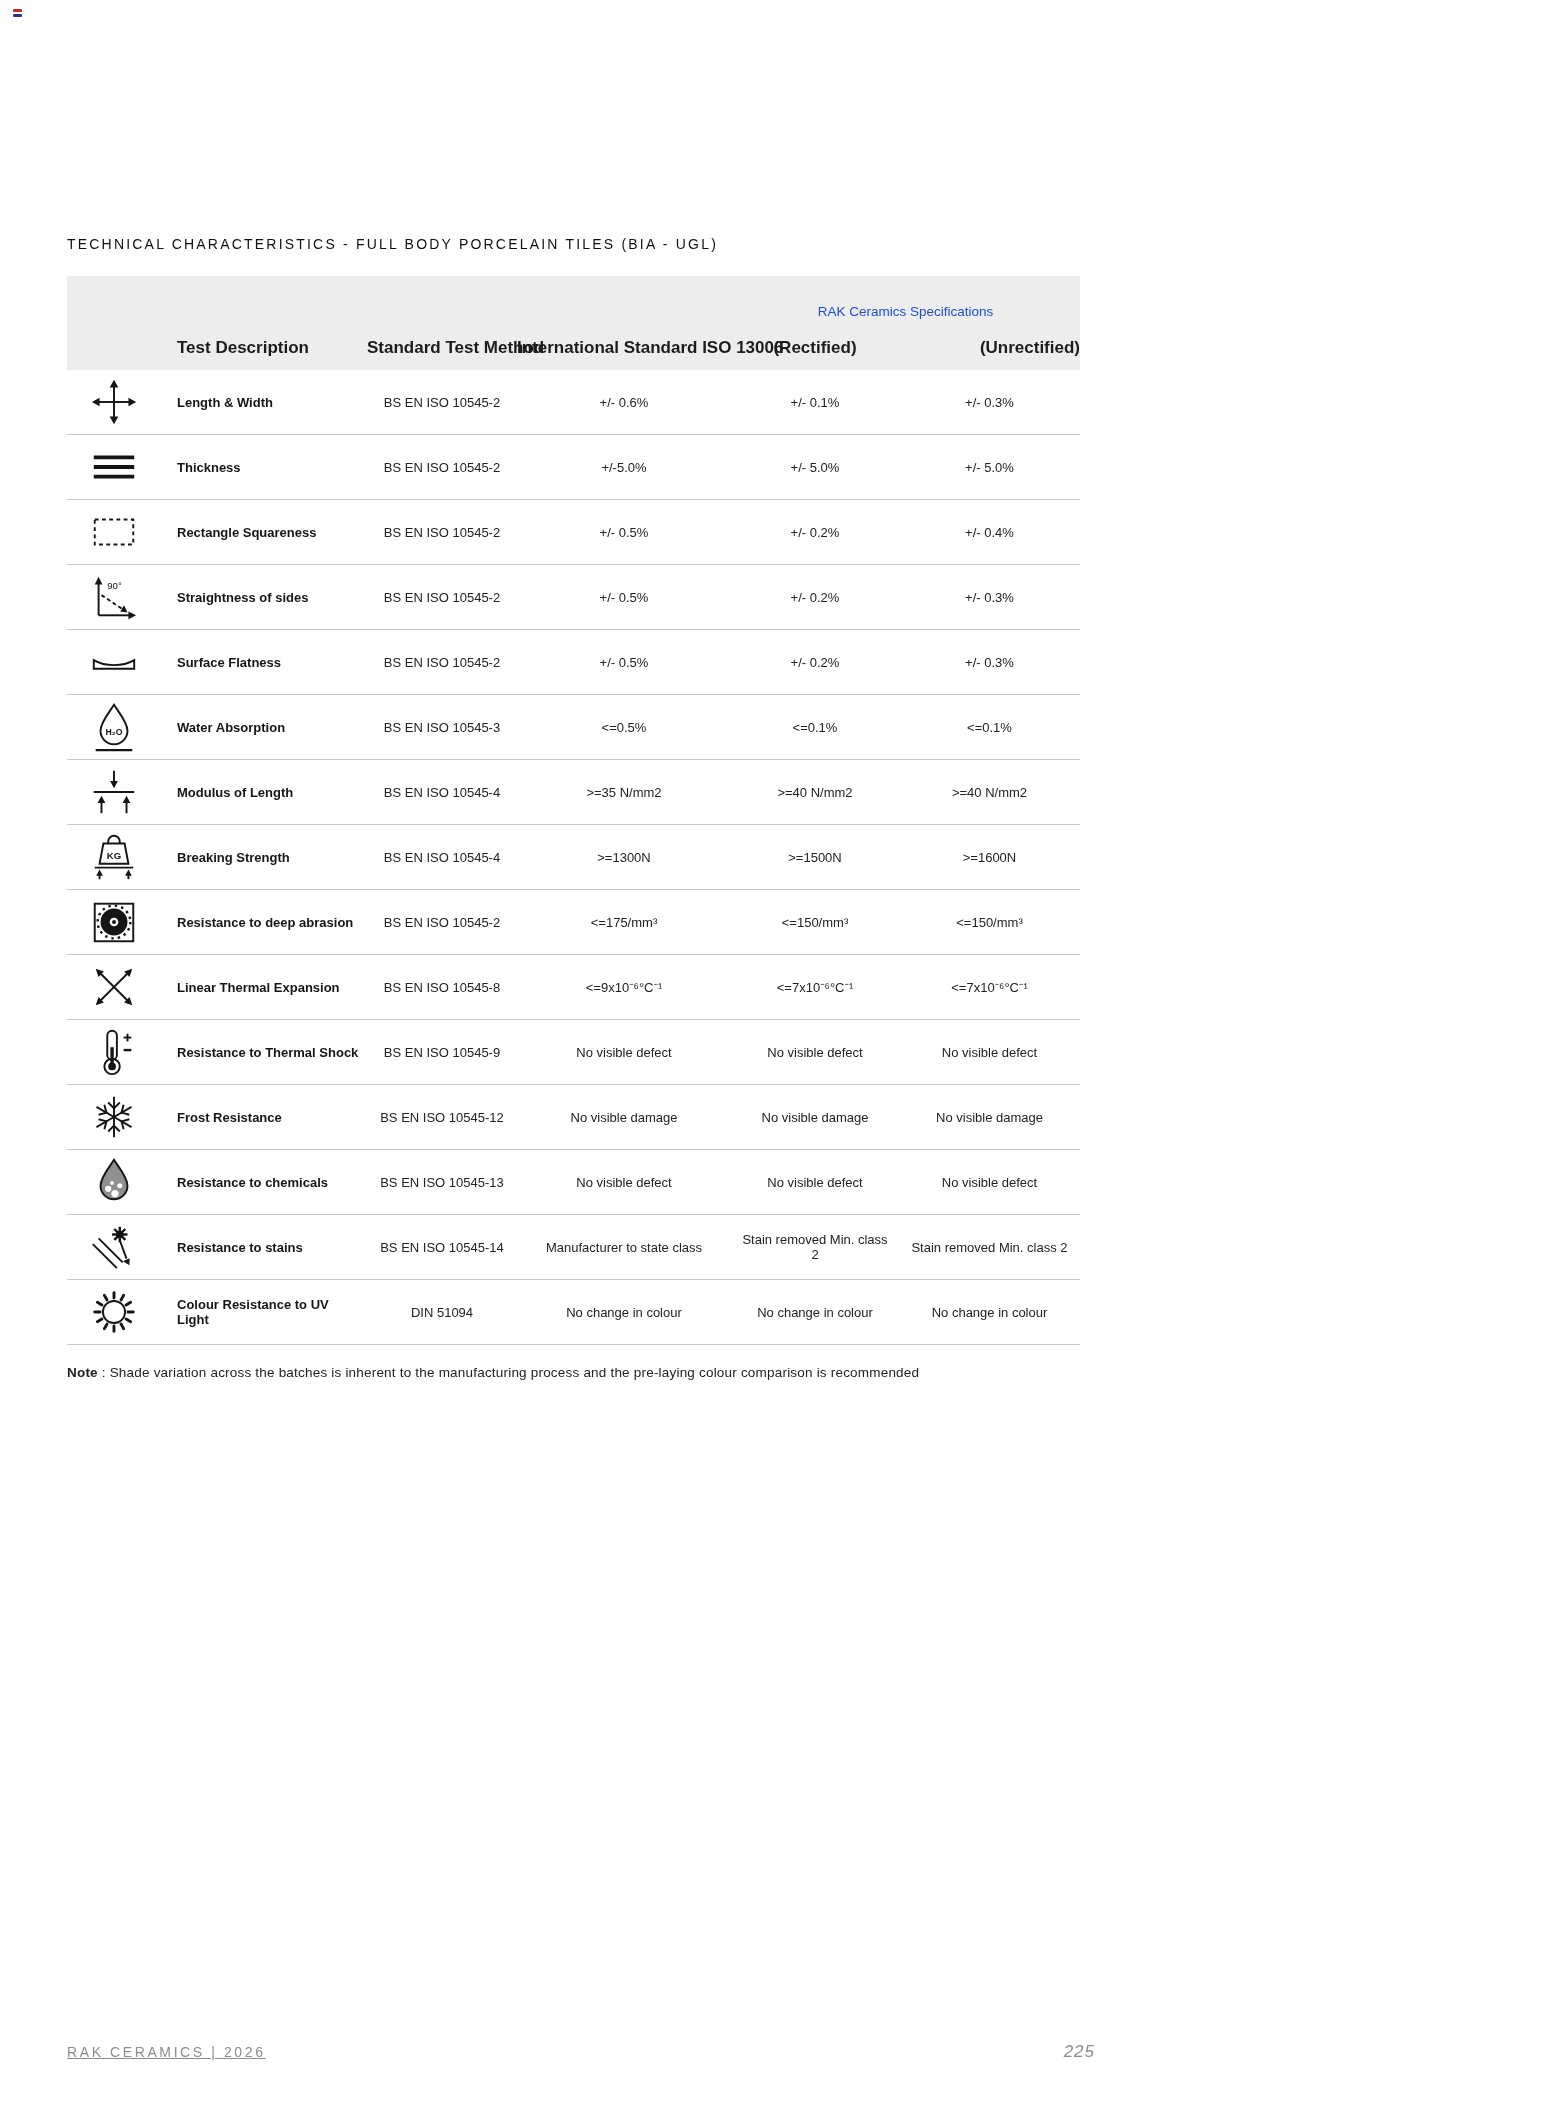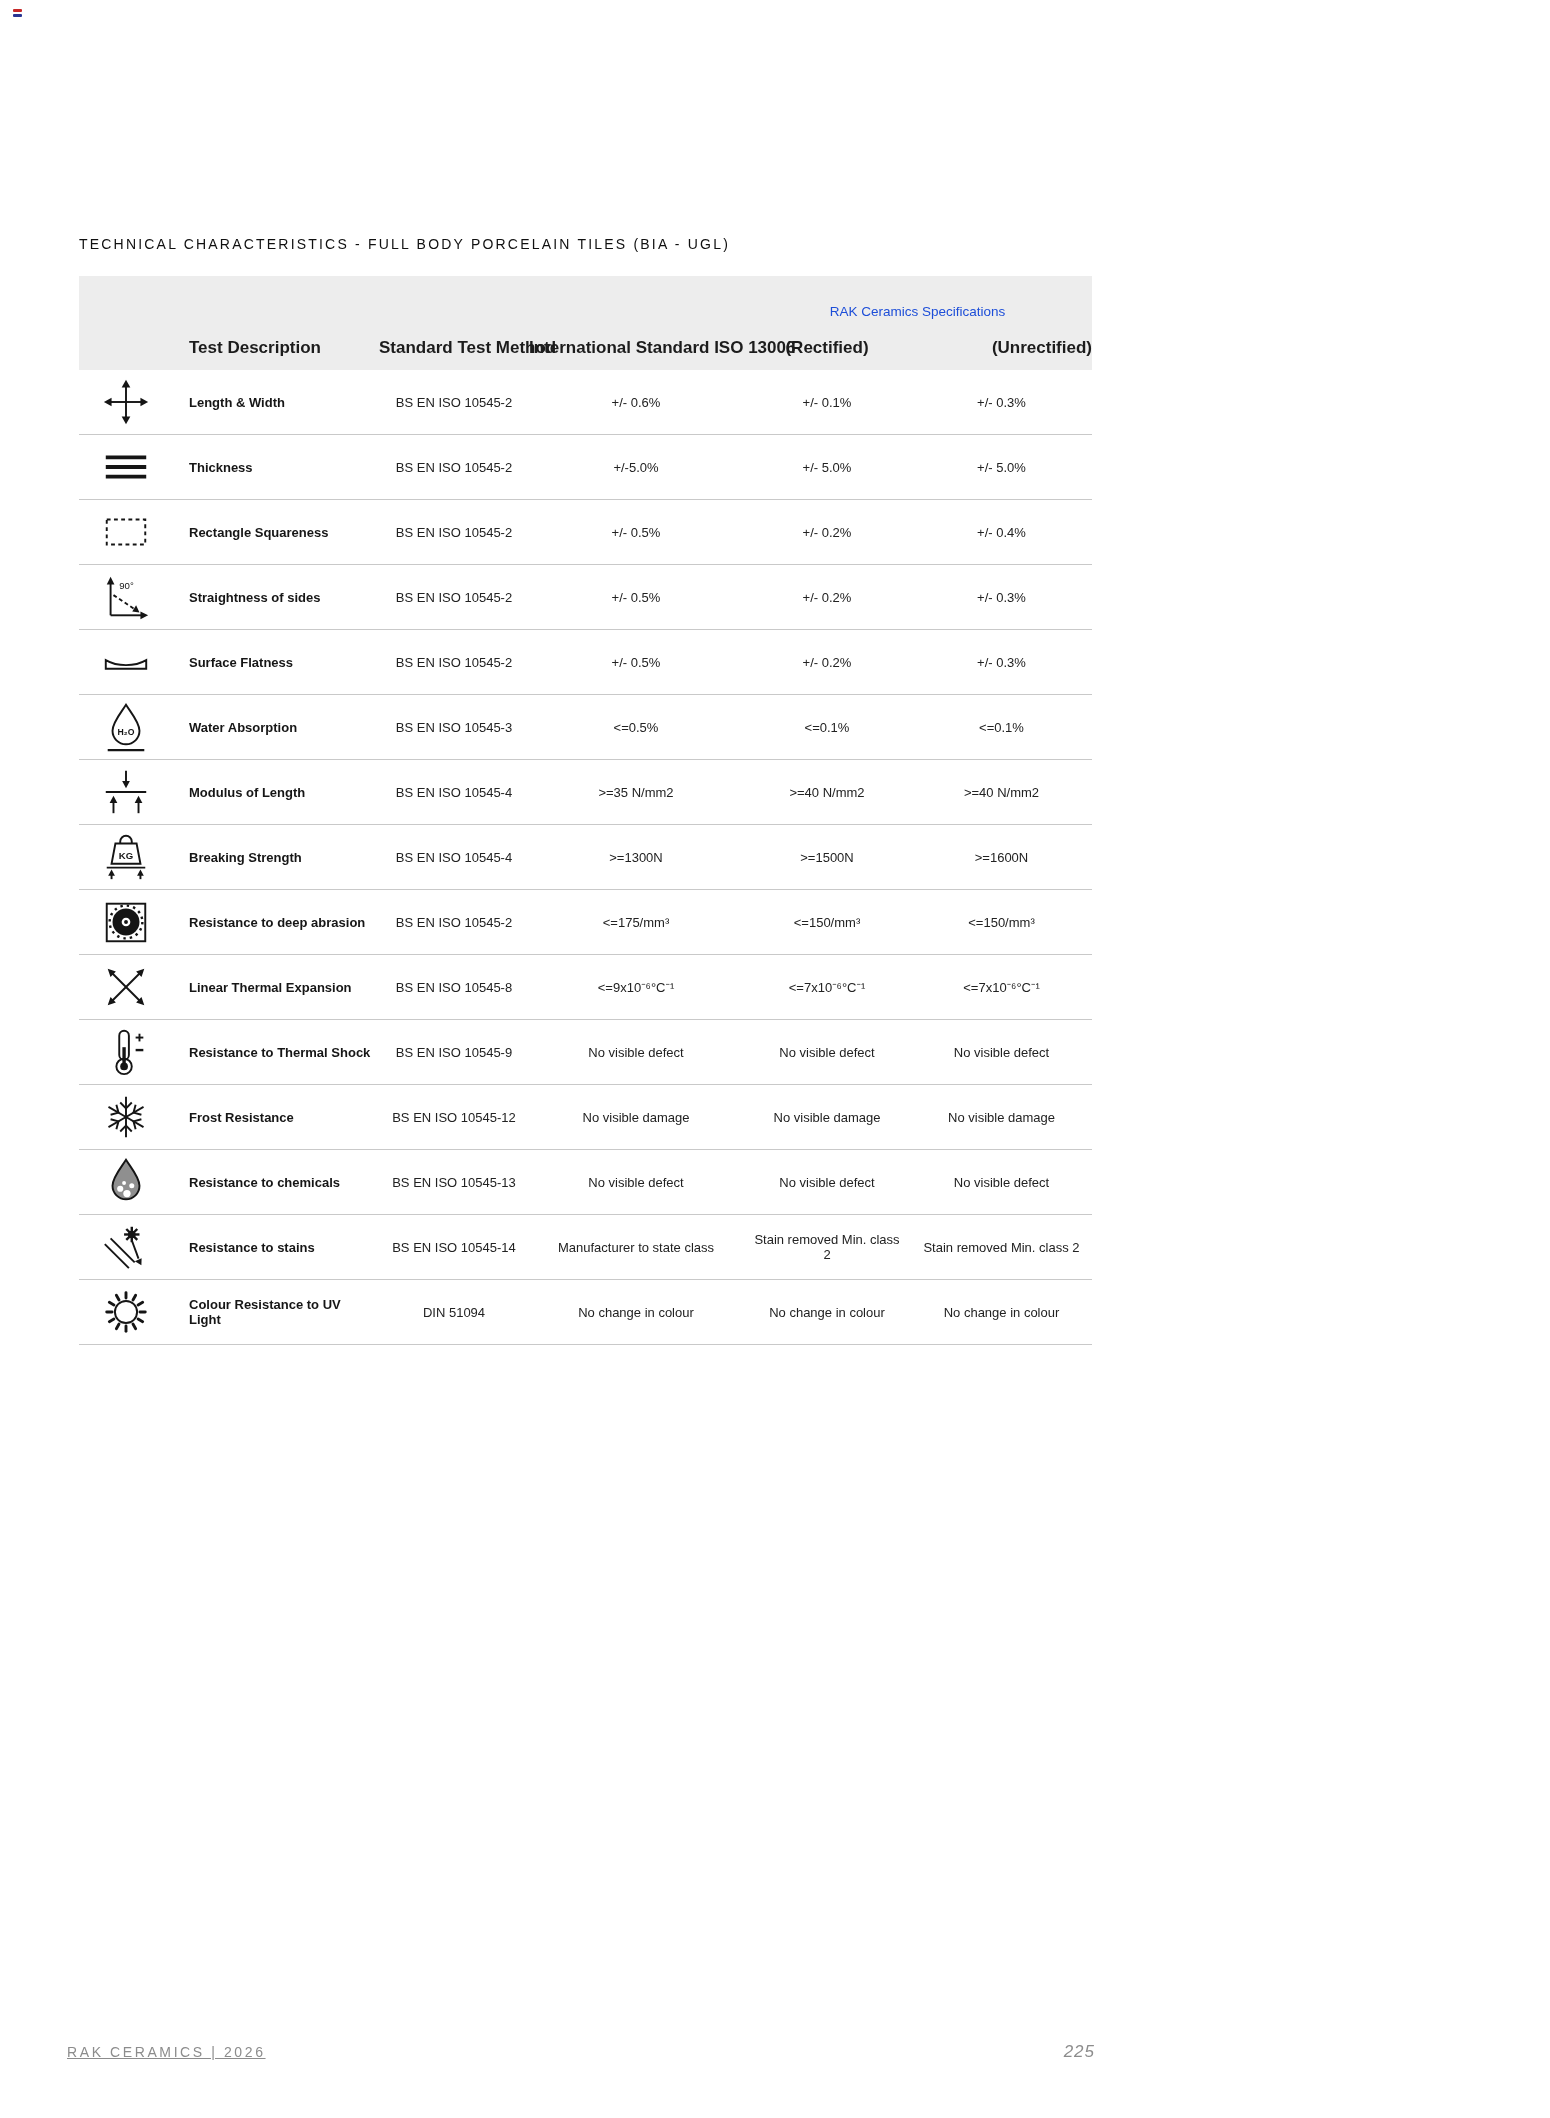--- a/index.html
+++ b/index.html
@@ -9,21 +9,21 @@
     font-family:"Liberation Sans", sans-serif; color:#1c1c1c;
   }
   :root{
     --cols: 110px 190px 150px 214px 168px 181px;
     --header-bg:#ededed;
     --row-border:#c9c9c9;
   }
   .corner-mark{ position:absolute; left:13px; top:9px; display:flex; flex-direction:column; gap:2px; }
   .corner-mark .bar{ width:9px; height:3px; border-radius:1px; background:#999; }
 
-  .content{ position:absolute; left:79px; top:236px; width:1013px; }
+  .content{ position:absolute; left:67px; top:236px; width:1013px; }
 
   .title{
     font-size:14px; font-weight:400; letter-spacing:2.2px; color:#101010;
     margin-bottom:24px; white-space:nowrap;
   }
 
   .spec-table{ width:1013px; }
 
   .thead{
     display:grid; grid-template-columns:var(--cols); grid-template-rows:46px 36px;
@@ -374,19 +374,20 @@
           </div>
           <div class="cell desc">Colour Resistance to UV Light</div>
           <div class="cell">DIN 51094</div>
           <div class="cell">No change in colour</div>
           <div class="cell">No change in colour</div>
           <div class="cell">No change in colour</div>
         </div>
       </div>
   </div>
 
+  <p class="note"><b>Note</b><span> : Shade variation across the batches is inherent to the manufacturing process and the pre-laying colour comparison is recommended</span></p>
 
 </div>
 
 <div class="footer">
   <span class="brand">RAK CERAMICS | 2026</span>
   <span class="pagenum">225</span>
 </div>
 
 </body></html>

